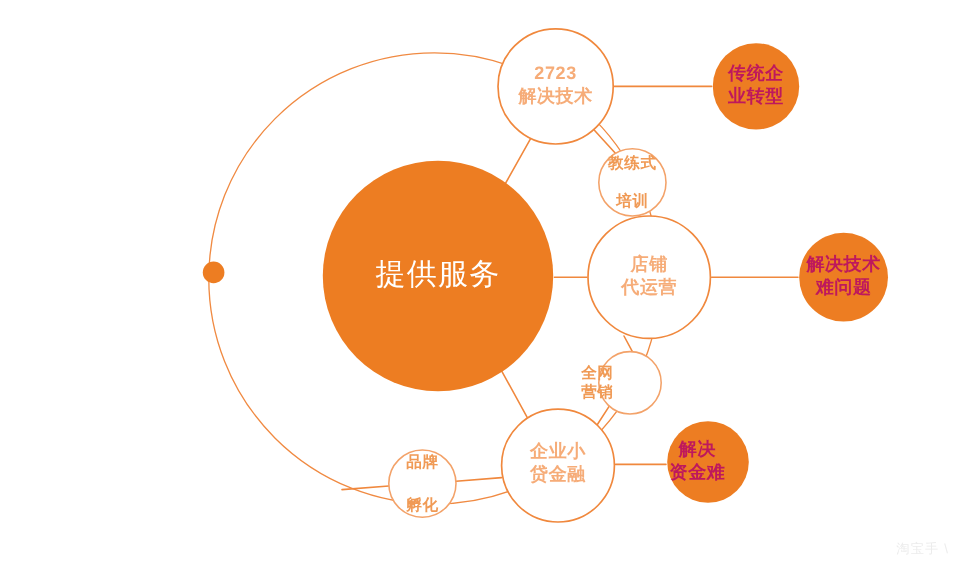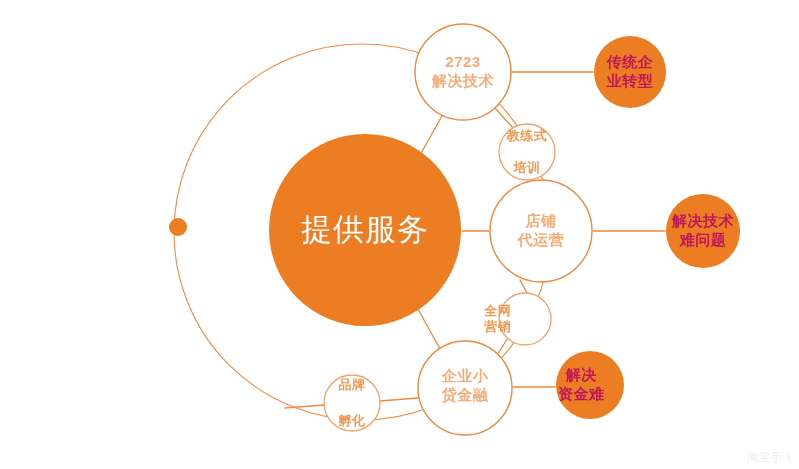--- a/index.html
+++ b/index.html
@@ -31,21 +31,21 @@
     flex-direction: column;
     align-items: center;
     justify-content: center;
     text-align: center;
     pointer-events: none;
     white-space: nowrap;
     line-height: 1.25;
   }
   .lbl-center {
     color: #ffffff;
-    font-size: 31px;
+    font-size: 25px;
     letter-spacing: 1px;
     font-weight: 400;
   }
   .lbl-branch {
     color: #F6AC78;
     font-size: 15px;
     font-weight: 700;
     letter-spacing: 0.5px;
   }
   .lbl-mini {

